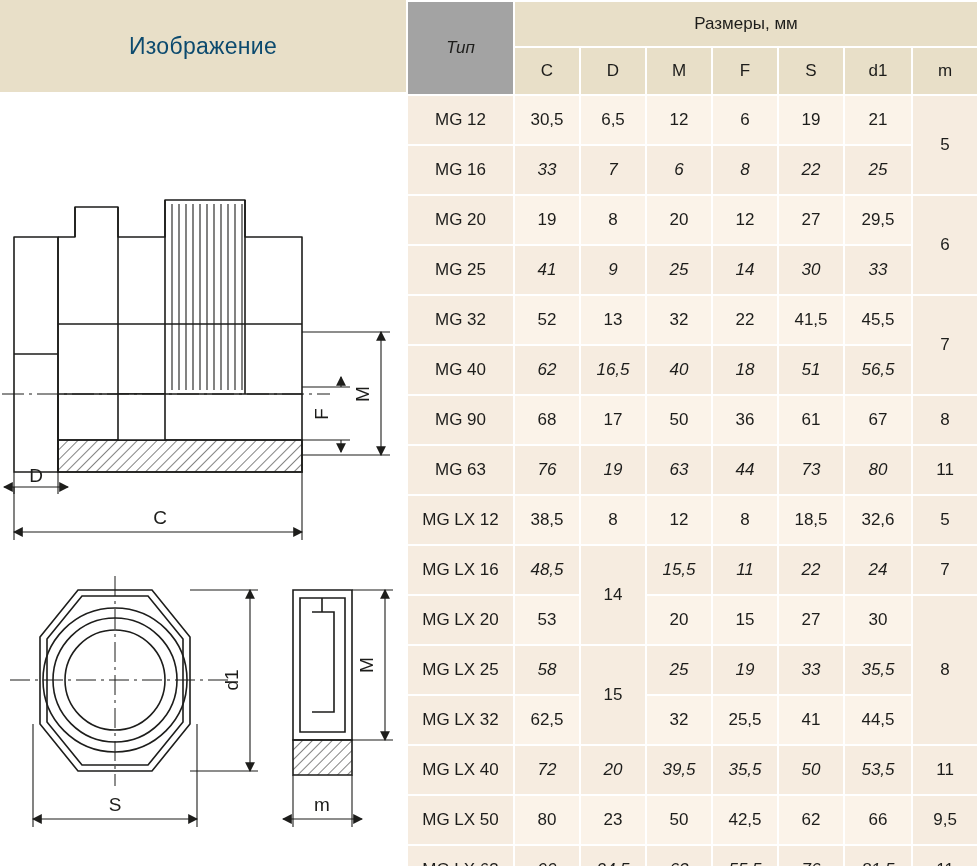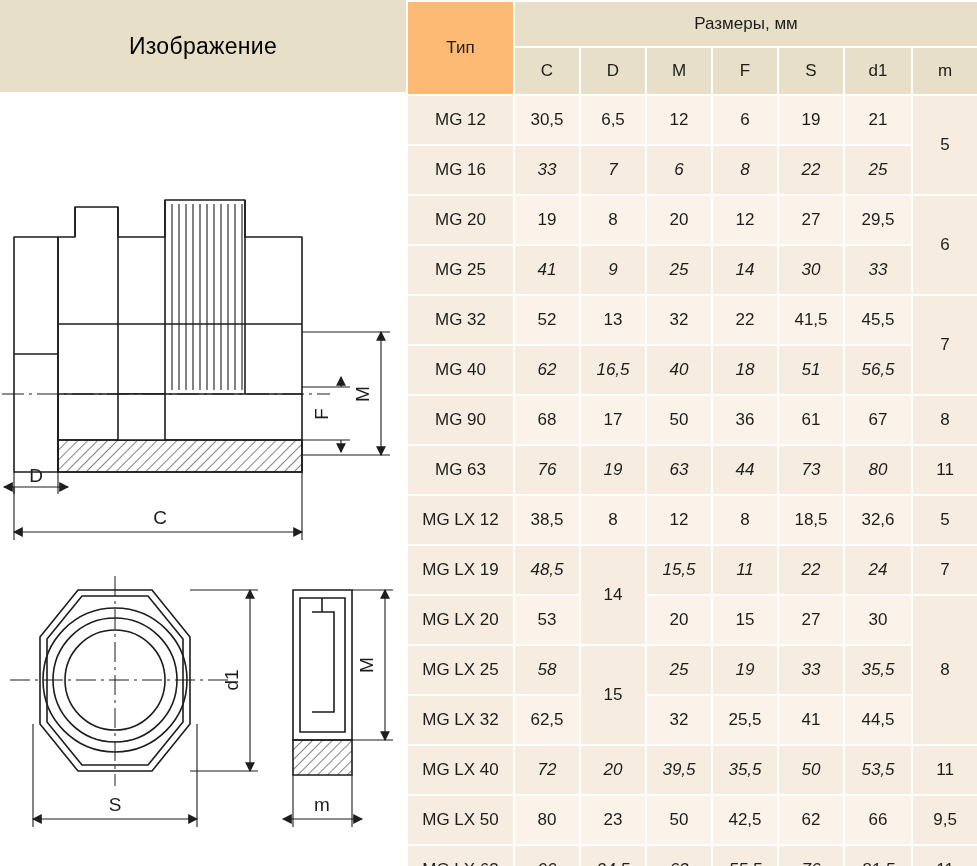--- a/index.html
+++ b/index.html
@@ -30,21 +30,21 @@
     background: #ffffff;
     flex: 0 0 406px;
   }
   .illus-header {
     height: 92px;
     background: #e8dfc8;
     display: flex;
     align-items: center;
     justify-content: center;
     font-size: 23px;
-    color: #000000;
+    color: #0c4a6e;
     letter-spacing: .3px;
   }
   .illus-body {
     position: relative;
     height: 774px;
     width: 406px;
   }
   .illus-body svg {
     display: block;
   }
@@ -67,23 +67,24 @@
     color: #1d1d1b;
     padding: 0;
     font-weight: normal;
   }
   .hdr-main {
     background: #e8dfc8;
     font-size: 19px;
     height: 44px;
   }
   .hdr-type {
-    background: #fdba74;
+    background: #a3a3a3;
     font-size: 21px;
     width: 107px;
+    font-style: italic;
   }
   .hdr-sub {
     background: #e8dfc8;
     font-size: 19px;
     height: 46px;
   }
   td.type-cell {
     background: #f6ece0;
     font-size: 18px;
     height: 48px;
@@ -384,21 +385,21 @@
           <td class="val-cell">38,5</td>
           <td class="val-cell">8</td>
           <td class="val-cell">12</td>
           <td class="val-cell">8</td>
           <td class="val-cell">18,5</td>
           <td class="val-cell">32,6</td>
           <td class="m-cell">5</td>
         </tr>
 
         <tr>
-          <td class="type-cell">MG LX 19</td>
+          <td class="type-cell">MG LX 16</td>
           <td class="val-cell val-alt">48,5</td>
           <td class="span-cell" rowspan="2">14</td>
           <td class="val-cell val-alt">15,5</td>
           <td class="val-cell val-alt">11</td>
           <td class="val-cell val-alt">22</td>
           <td class="val-cell val-alt">24</td>
           <td class="m-cell">7</td>
         </tr>
 
         <tr>

